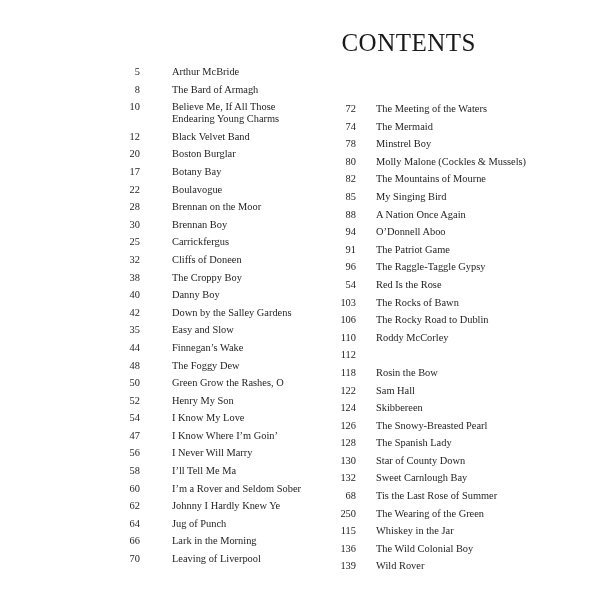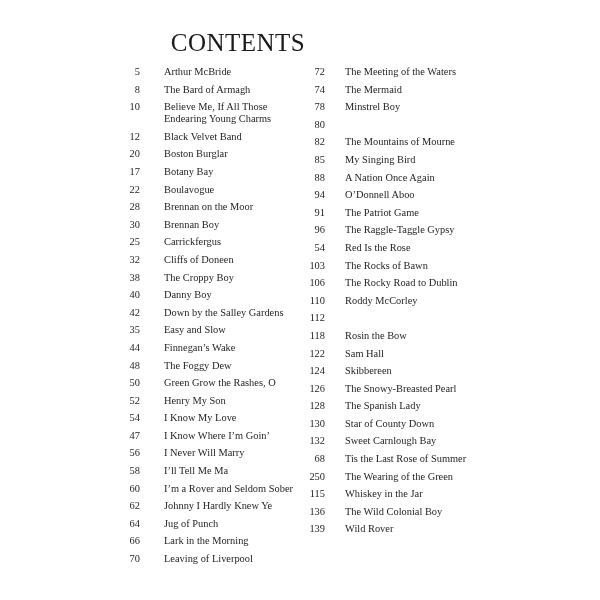--- a/index.html
+++ b/index.html
@@ -1,26 +1,26 @@
 <!DOCTYPE html>
 <html><head>
   <meta charset="utf-8">
   <style>
     html, body { margin: 0; padding: 0; background: #ffffff; }
     body { width: 600px; height: 600px; position: relative; overflow: hidden;
            font-family: "Liberation Serif", "DejaVu Serif", serif; color: #1e1e1e; }
-    .title { position: absolute; top: 12px; left: 0; width: 476px; text-align: center;
+    .title { position: absolute; top: 12px; left: 0; width: 476px; text-align: right;
              font-size: 25px; letter-spacing: 0.5px; font-weight: normal; color: #1a1a1a; }
     .col { position: absolute; top: 66px; }
     .col.left { left: 112px; width: 200px; }
-    .col.right { left: 303px; width: 200px; }
+    .col.right { left: 334px; width: 200px; margin-top: 37px; }
     .entry { display: flex; font-size: 10.4px; line-height: 12px; margin-bottom: 5.6px; }
     .num { width: 28px; text-align: right; flex: 0 0 auto; }
     .col.right .num { width: 22px; }
-    .name { margin-left: 24px; flex: 1; }
+    .name { margin-left: 32px; flex: 1; }
     .col.right .name { margin-left: 20px; }
   </style>
 </head>
 <body>
 
 <h1 class="title">CONTENTS</h1>
 
 <div class="col left">
     <div class="entry">
       <span class="num">5</span>
@@ -143,20 +143,21 @@
     <div class="entry">
       <span class="num">74</span>
       <span class="name">The Mermaid</span>
     </div>
     <div class="entry">
       <span class="num">78</span>
       <span class="name">Minstrel Boy</span>
     </div>
     <div class="entry">
       <span class="num">80</span>
+      <span class="name">Molly Malone (Cockles &amp; Mussels)</span>
     </div>
     <div class="entry">
       <span class="num">82</span>
       <span class="name">The Mountains of Mourne</span>
     </div>
     <div class="entry">
       <span class="num">85</span>
       <span class="name">My Singing Bird</span>
     </div>
     <div class="entry">

